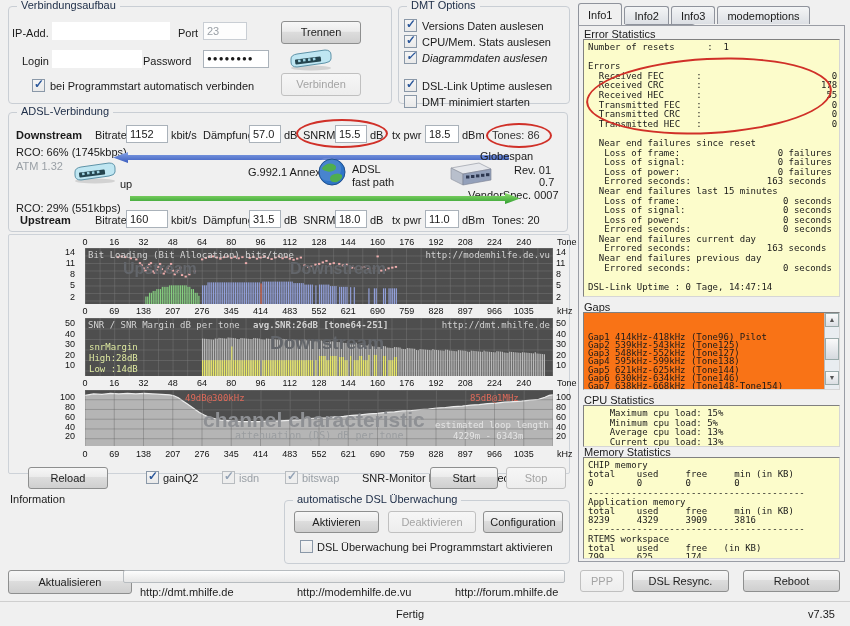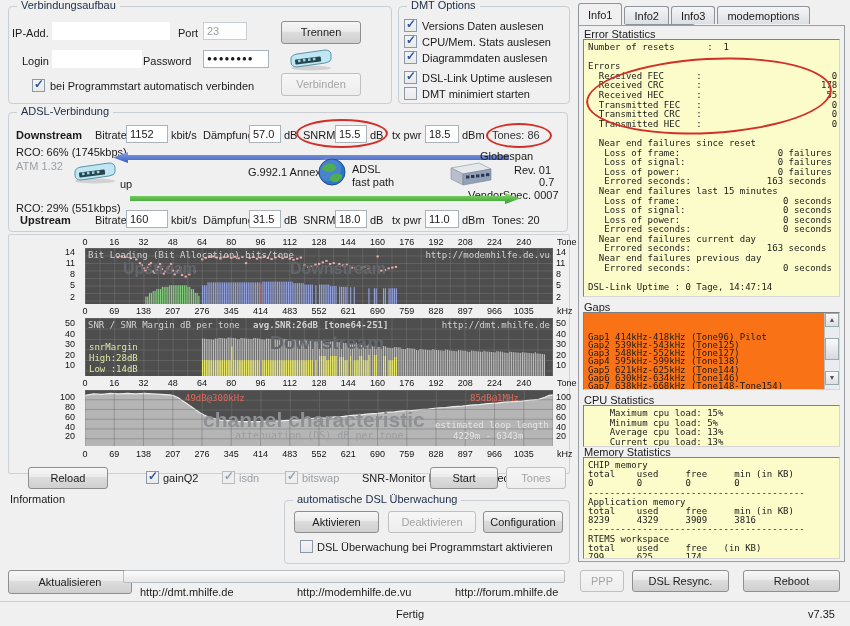--- a/index.html
+++ b/index.html
@@ -79,21 +79,21 @@
   </div>
   <div id="dmt-list" class="abs" style="left:404px;top:18px;width:162px;">
       <div style="position: relative; height: 16px; margin-bottom: 0px;">
         <div class="cb checked" style="left: 0px; top: 1px;"></div>
         <span style="position: absolute; left: 18px; top: 2px; white-space: nowrap;">Versions Daten auslesen</span>
       </div>
       <div style="position: relative; height: 16px; margin-bottom: 0px;">
         <div class="cb checked" style="left: 0px; top: 1px;"></div>
         <span style="position: absolute; left: 18px; top: 2px; white-space: nowrap;">CPU/Mem. Stats auslesen</span>
       </div>
-      <div style="position: relative; height: 16px; margin-bottom: 4px;">
+      <div style="position: relative; height: 16px; margin-bottom: 12px; font-style: italic;">
         <div class="cb checked" style="left: 0px; top: 1px;"></div>
         <span style="position: absolute; left: 18px; top: 2px; white-space: nowrap;">Diagrammdaten auslesen</span>
       </div>
       <div style="position: relative; height: 16px; margin-bottom: 0px;">
         <div class="cb checked" style="left: 0px; top: 1px;"></div>
         <span style="position: absolute; left: 18px; top: 2px; white-space: nowrap;">DSL-Link Uptime auslesen</span>
       </div>
       <div style="position: relative; height: 16px; margin-bottom: 0px;">
         <div class="cb" style="left: 0px; top: 1px;"></div>
         <span style="position: absolute; left: 18px; top: 2px; white-space: nowrap;">DMT minimiert starten</span>
@@ -851,21 +851,21 @@
   <span class="lbl" style="left:163px;top:472px;">gainQ2</span>
   <div class="cb checked disabled" style="left:222px;top:471px;"></div>
   <span class="lbl" style="left:239px;top:472px;color:#9aa0a6;">isdn</span>
   <div class="cb checked disabled" style="left:285px;top:471px;"></div>
   <span class="lbl" style="left:302px;top:472px;color:#9aa0a6;">bitswap</span>
   <span class="lbl" style="left:362px;top:472px;">SNR-Monitor Interval:</span>
   <div class="field" style="left:468px;top:468px;width:20px;height:17px;">2</div>
   <span class="lbl" style="left:492px;top:472px;">sec</span>
 
   <div class="btn" style="left:430px;top:467px;width:68px;height:22px;line-height:20px;">Start</div>
-  <div class="btn disabled" style="left:506px;top:467px;width:60px;height:22px;line-height:20px;">Tones</div>
+  <div class="btn disabled" style="left:506px;top:467px;width:60px;height:22px;line-height:20px;">Stop</div>
 
   <span class="lbl" style="left:10px;top:493px;">Information</span>
 
   <div class="group" style="left:284px;top:500px;width:286px;height:64px;">
     <span class="gtitle">automatische DSL Überwachung</span>
   </div>
   <div class="btn" style="left:294px;top:511px;width:85px;height:22px;line-height:20px;">Aktivieren</div>
   <div class="btn disabled" style="left:388px;top:511px;width:88px;height:22px;line-height:20px;">Deaktivieren</div>
   <div class="btn" style="left:483px;top:511px;width:80px;height:22px;line-height:20px;">Configuration</div>
   <div class="cb" style="left:300px;top:540px;"></div>

